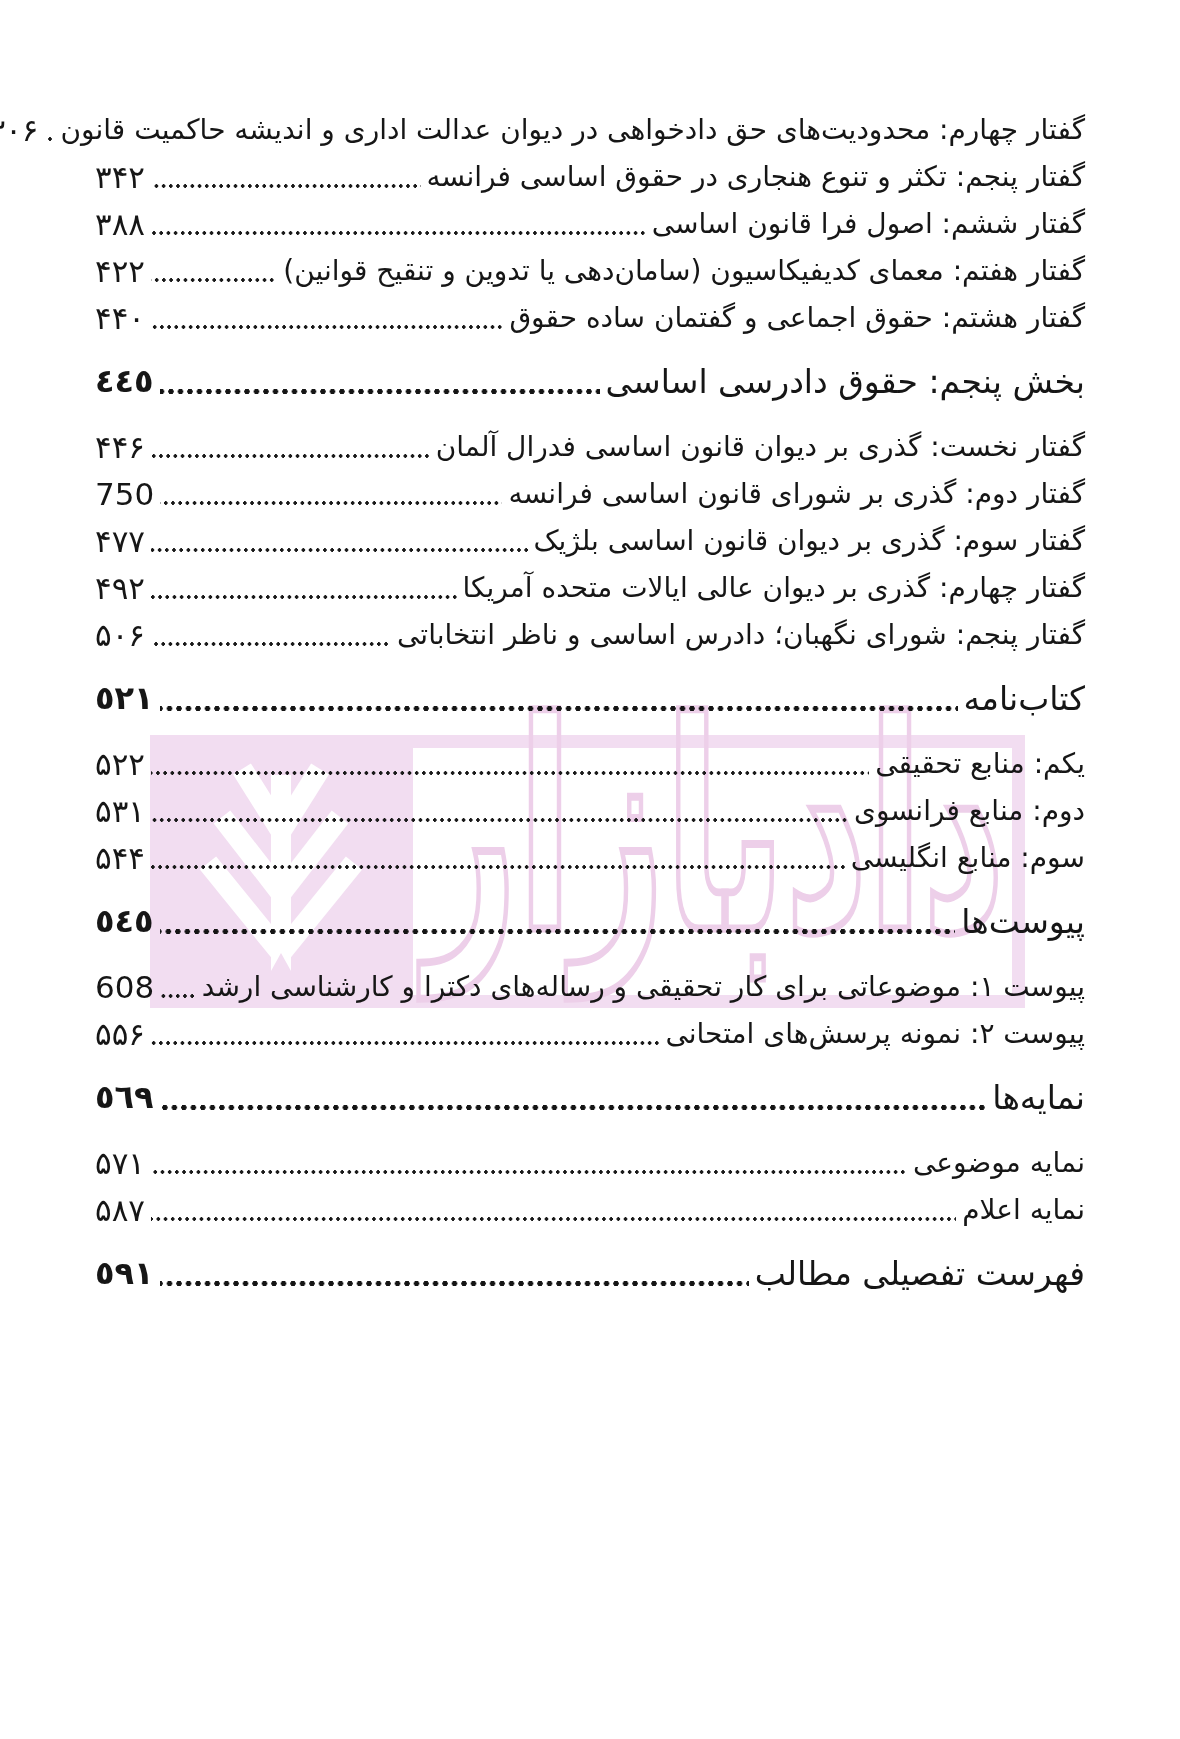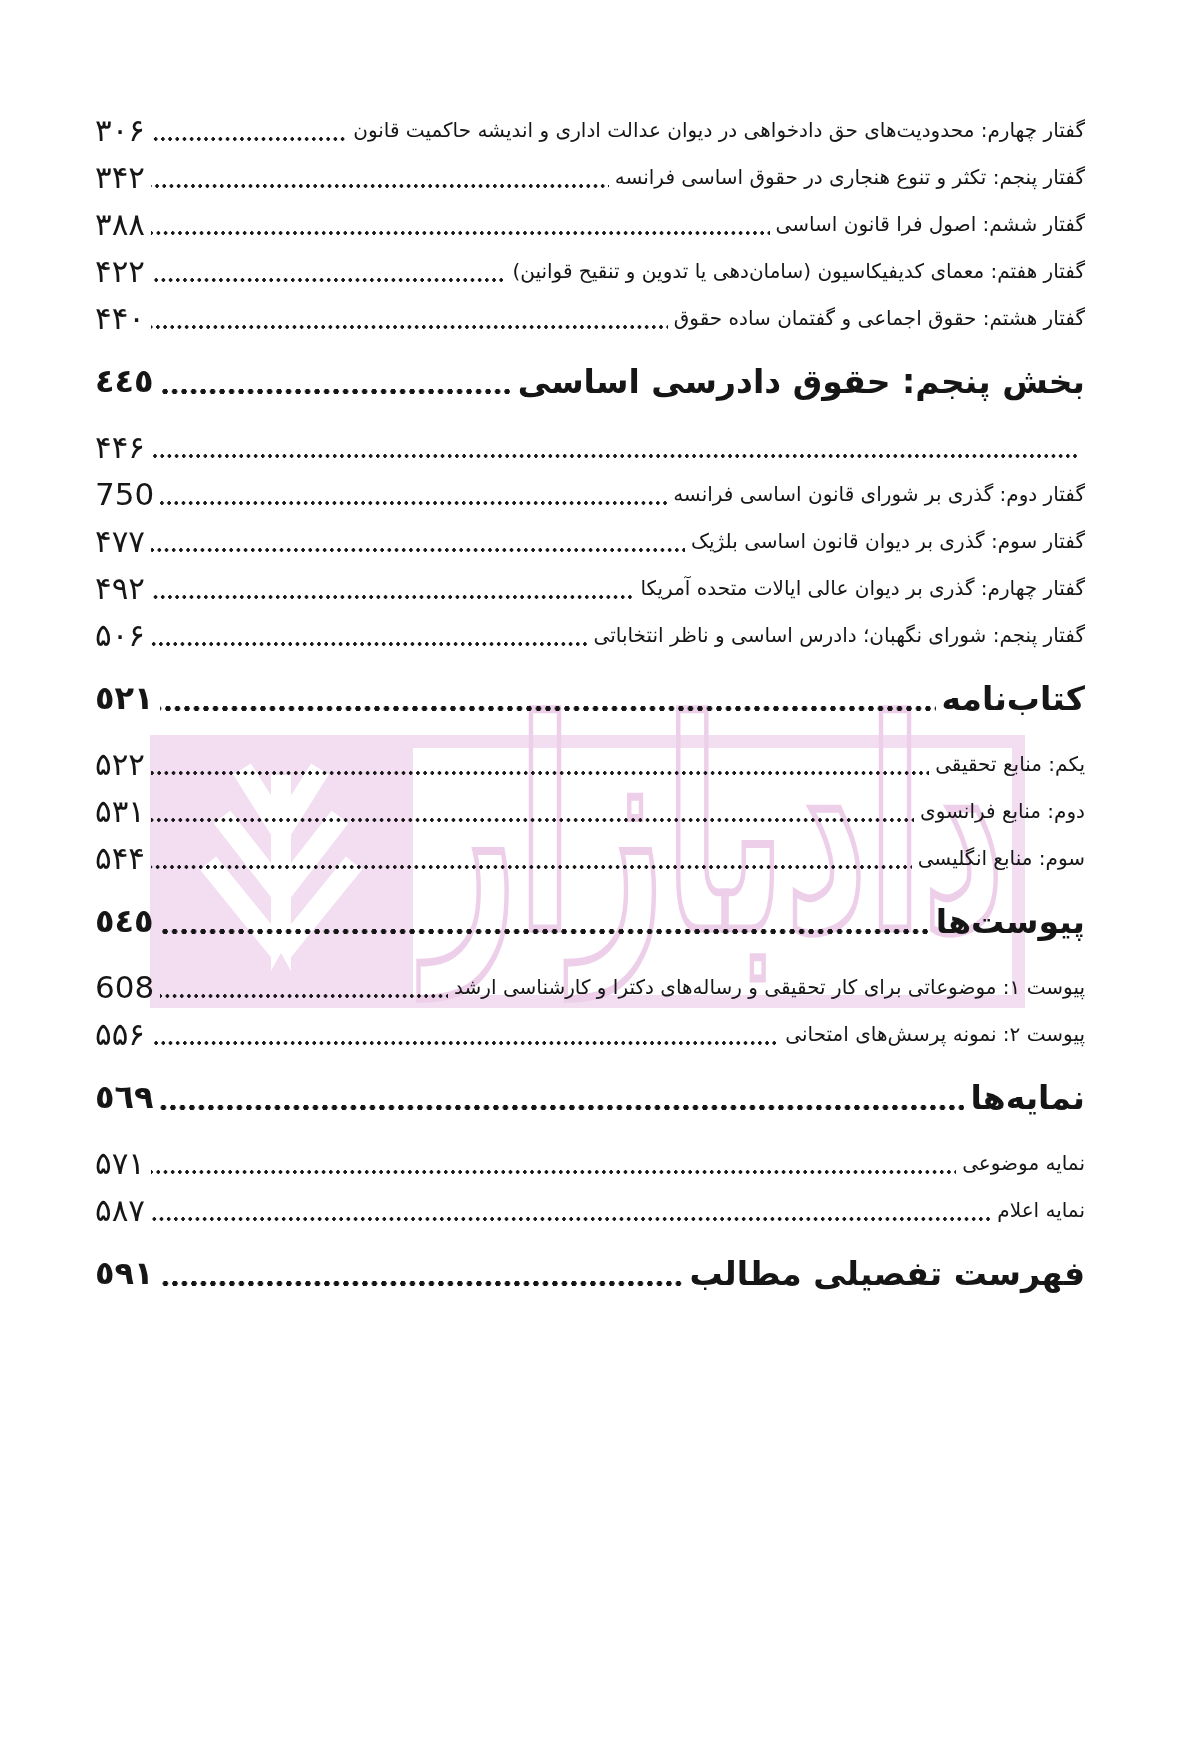--- a/index.html
+++ b/index.html
@@ -48,21 +48,21 @@
   }
   .row {
     display: flex;
     direction: rtl;
     align-items: center;
     height: 47px;
   }
   .row .title {
     flex: 0 0 auto;
     white-space: nowrap;
-    font-size: 20px;
+    font-size: 28px;
   }
   .row .leader {
     flex: 1 1 auto;
     min-width: 10px;
     align-self: stretch;
     margin: 0 6px;
     background-image: radial-gradient(circle, #191919 1.7px, transparent 1.9px);
     background-size: 7.2px 8px;
     background-repeat: repeat-x;
     background-position: center bottom 10px;
@@ -70,21 +70,21 @@
   .row .page-num {
     flex: 0 0 auto;
     font-size: 31px;
   }
   .row.heading {
     height: 56px;
     margin: 12px 0 14px 0;
   }
   .row.heading .title {
     font-size: 33px;
-    font-weight: bold;
+    font-weight: normal;
     text-align: center;
   }
   .row.heading .page-num {
     font-size: 32px;
     font-weight: bold;
   }
   .row.heading .leader {
     background-image: radial-gradient(circle, #141414 2.5px, transparent 2.7px);
     background-size: 9.5px 11px;
     background-position: center bottom 12px;
@@ -143,20 +143,21 @@
     <span class="title">گفتار هشتم: حقوق اجماعی و گفتمان ساده حقوق</span>
     <span class="leader"></span>
     <span class="page-num">۴۴۰</span>
   </div>
       <div class="row heading">
     <span class="title">بخش پنجم: حقوق دادرسی اساسی</span>
     <span class="leader"></span>
     <span class="page-num">٤٤٥</span>
   </div>
       <div class="row item">
+    <span class="title">گفتار نخست: گذری بر دیوان قانون اساسی فدرال آلمان</span>
     <span class="leader"></span>
     <span class="page-num">۴۴۶</span>
   </div>
       <div class="row item">
     <span class="title">گفتار دوم: گذری بر شورای قانون اساسی فرانسه</span>
     <span class="leader"></span>
     <span class="page-num">750</span>
   </div>
       <div class="row item">
     <span class="title">گفتار سوم: گذری بر دیوان قانون اساسی بلژیک</span>

